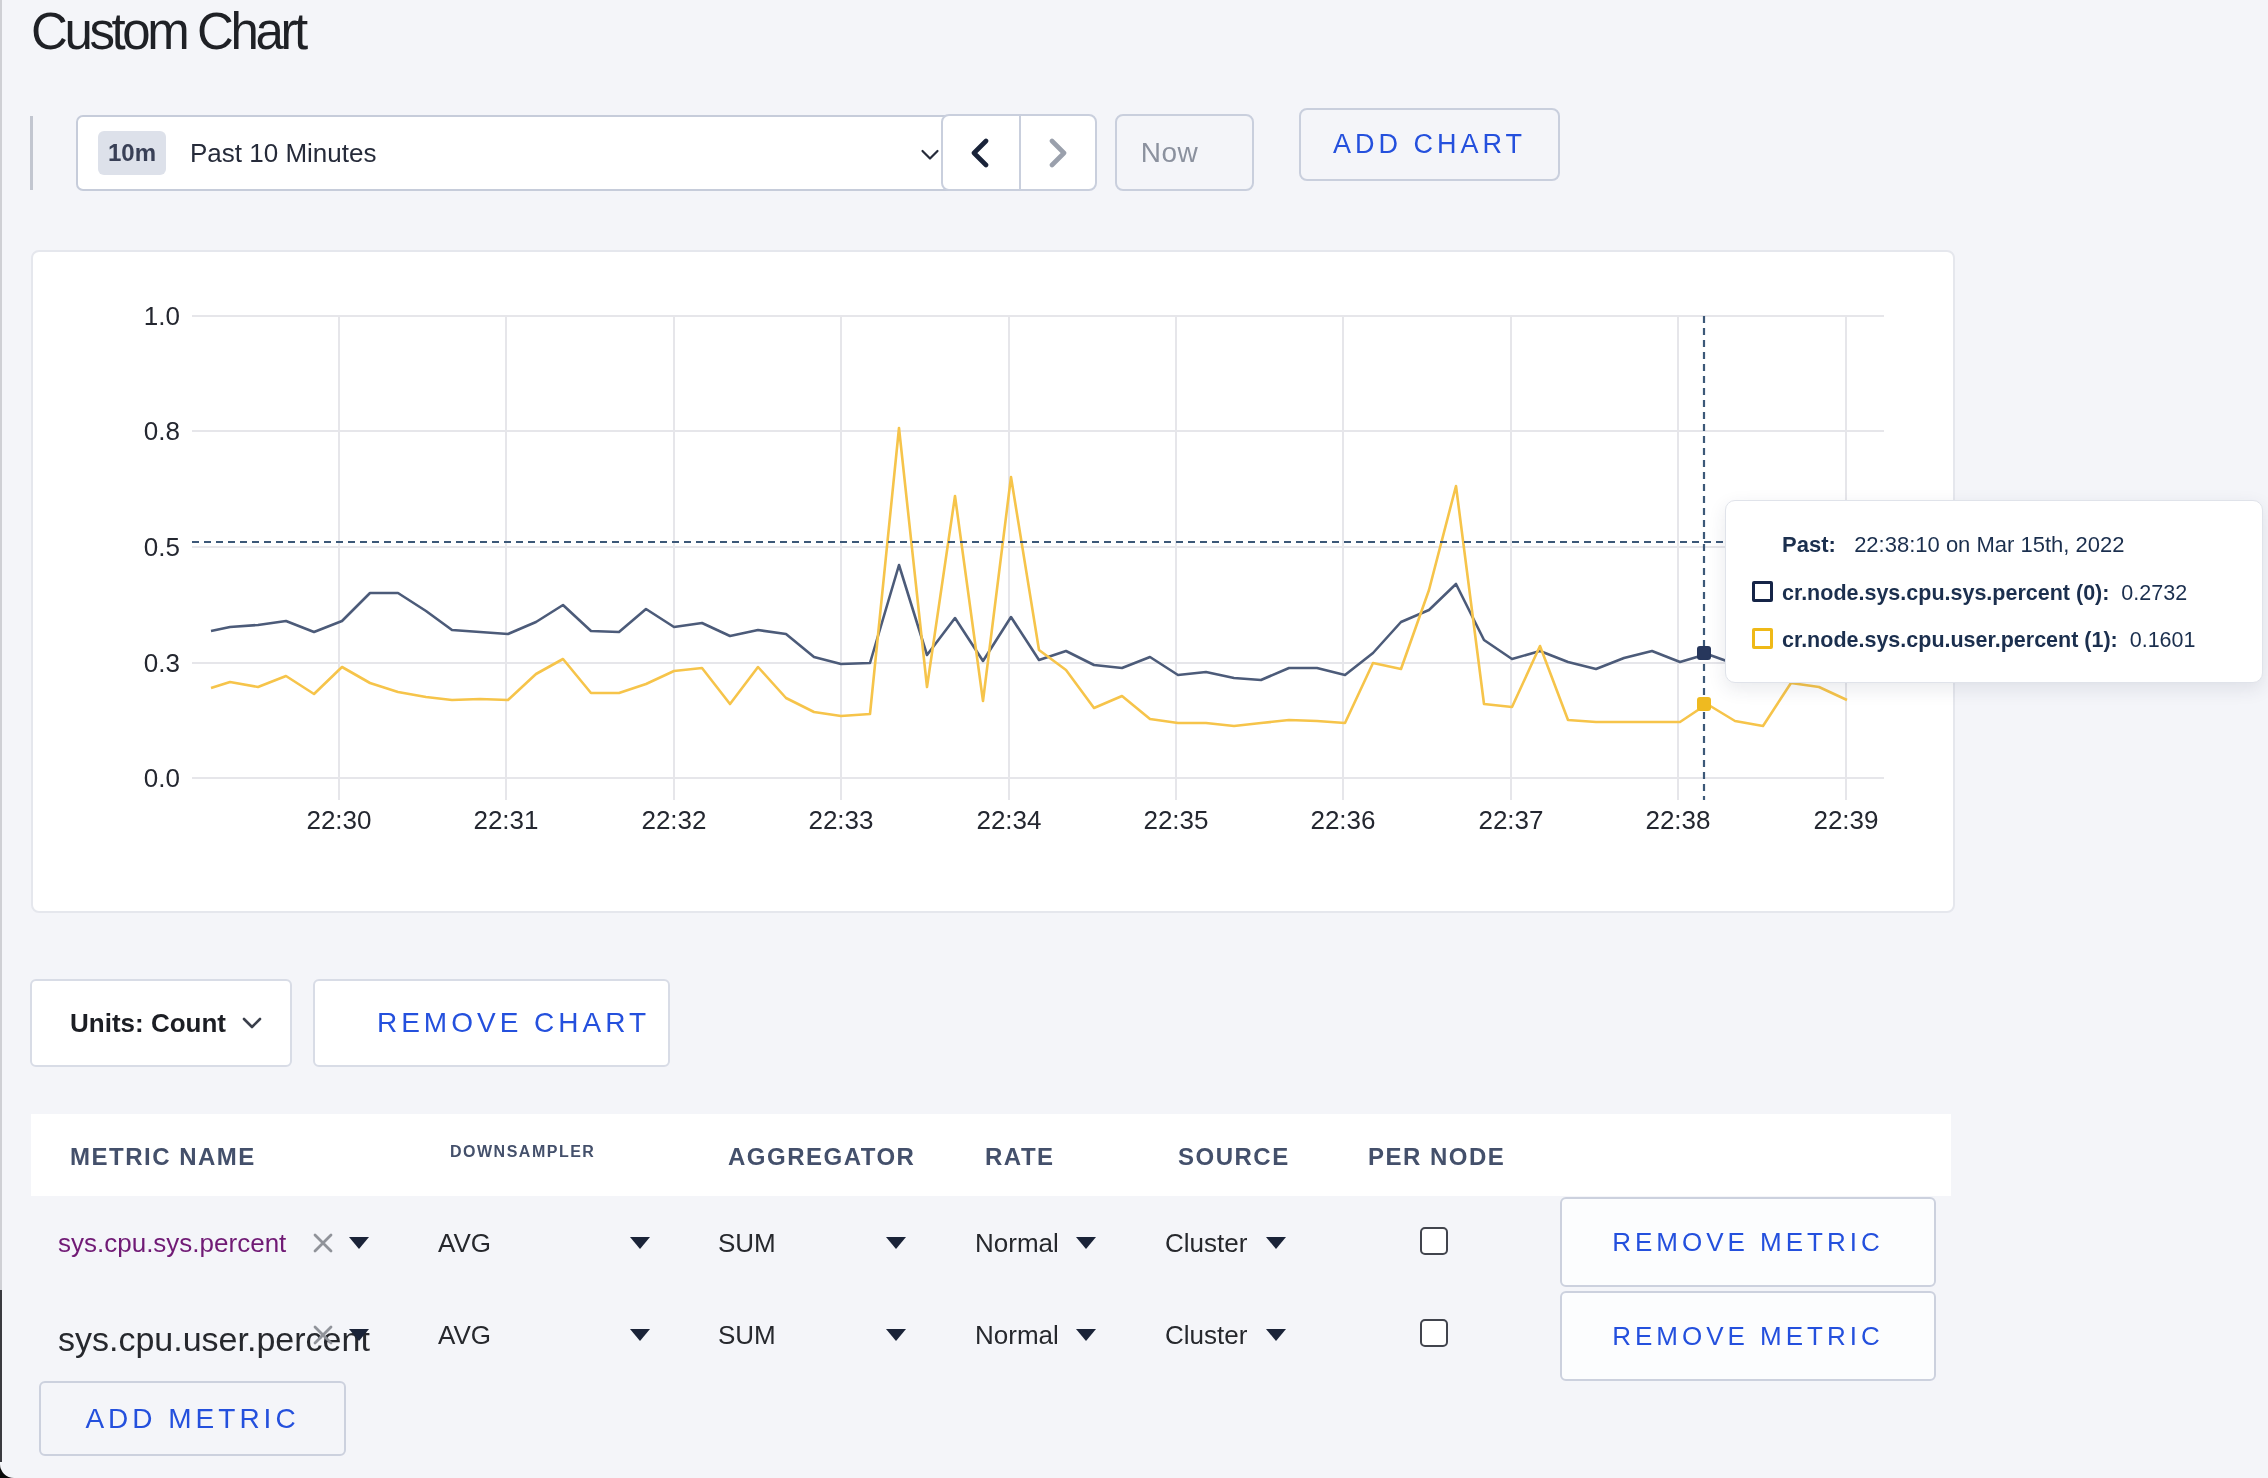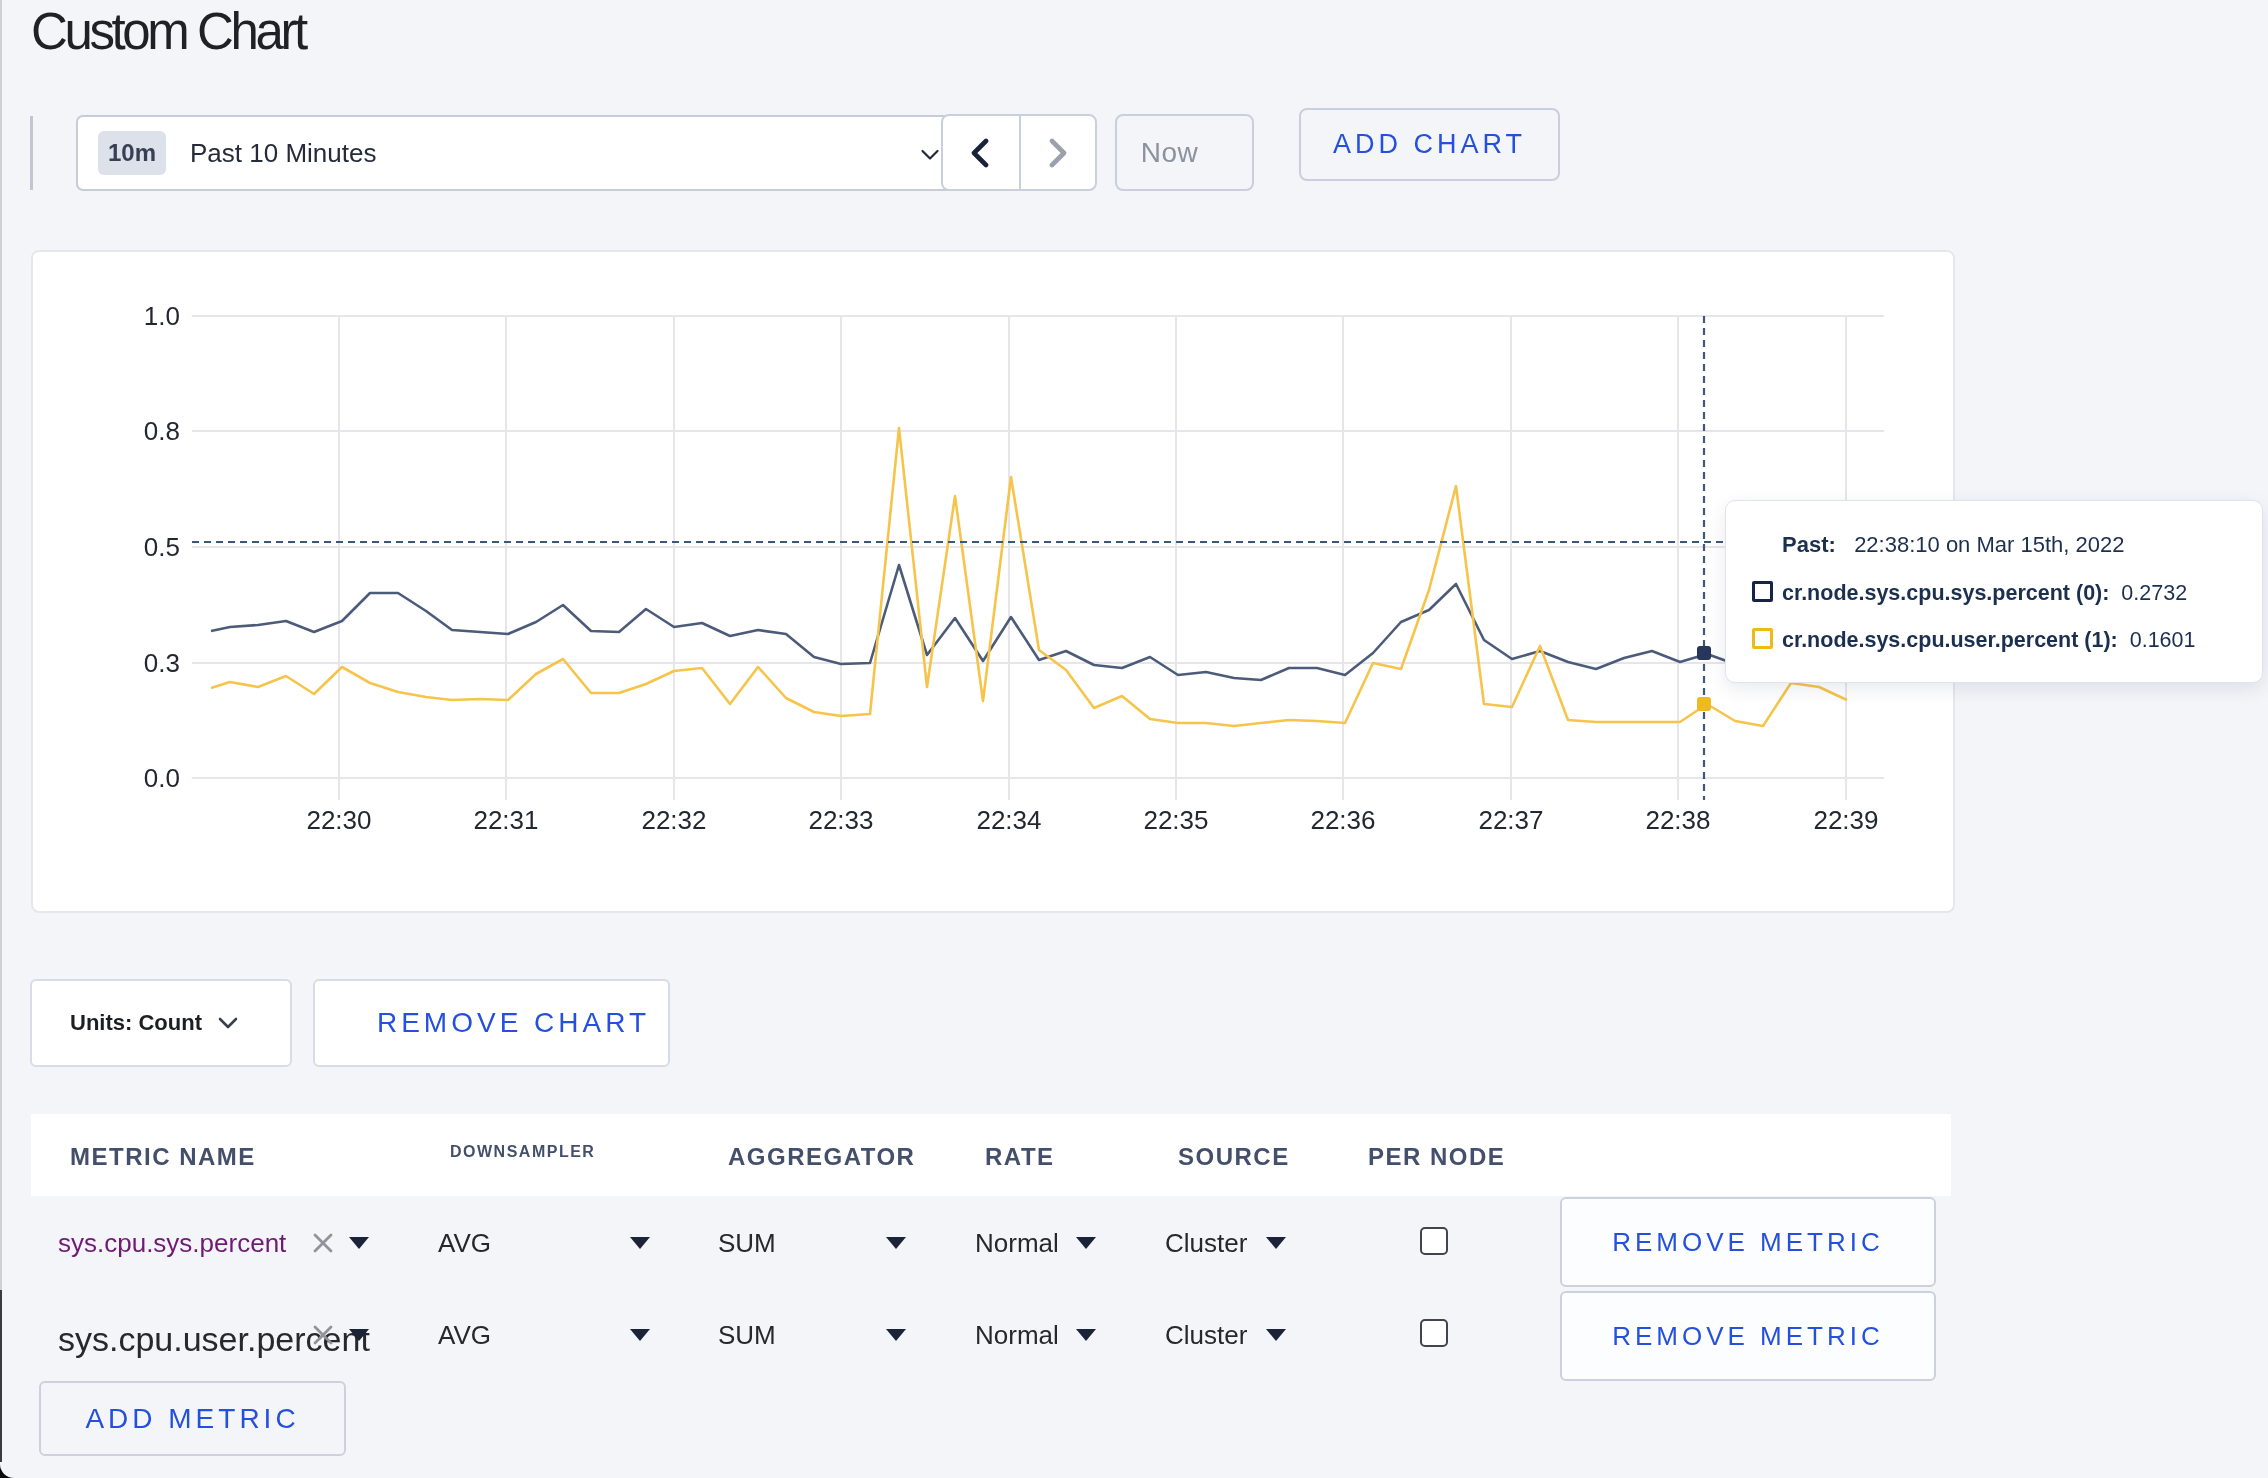--- a/index.html
+++ b/index.html
@@ -111,21 +111,21 @@
 
 <div class="abs" style="left:1725px; top:500px; width:538px; height:183px; background:#fff; border:1px solid #e0e3ea; border-radius:10px; box-shadow:0 6px 18px rgba(40,50,80,0.10); color:#1b2f4e;">
   <div class="abs" style="left:56px; top:31px; font-size:22px;"><b>Past:</b>&nbsp;&nbsp; 22:38:10 on Mar 15th, 2022</div>
   <div class="abs" style="left:26px; top:80px; width:21px; height:21px; border:3.5px solid #152447; border-radius:2px;"></div>
   <div class="abs" style="left:56px; top:80px; font-size:21.5px; font-weight:700;">cr.node.sys.cpu.sys.percent (0): <span style="font-weight:400;">&nbsp;0.2732</span></div>
   <div class="abs" style="left:26px; top:127px; width:21px; height:21px; border:3.5px solid #efb917; border-radius:2px;"></div>
   <div class="abs" style="left:56px; top:127px; font-size:21.5px; font-weight:700;">cr.node.sys.cpu.user.percent (1): <span style="font-weight:400;">&nbsp;0.1601</span></div>
 </div>
 
 <div class="abs" style="left:30px; top:979px; width:262px; height:88px; background:#fff; border:2px solid #d8dce6; border-radius:6px; display:flex; align-items:center;">
-  <span style="margin-left:38px; font-size:22px; font-weight:700; color:#1c1e24;">Units: Count</span>
+  <span style="margin-left:38px; font-size:26px; font-weight:700; color:#1c1e24;">Units: Count</span>
   <svg style="margin-left:16px;" width="20" height="14" viewBox="0 0 20 14">
       <polyline points="2,3 10,11 18,3" fill="none" stroke="#3a3f4b" stroke-width="2.6" stroke-linecap="round" stroke-linejoin="round"></polyline>
     </svg>
 </div>
 <div class="btn" style="left:313px; top:979px; width:357px; height:88px; background:#fff; border-color:#d8dce6; border-radius:6px; font-size:28px;padding-left:44px;">REMOVE CHART</div>
 
 <div class="abs" style="left:31px; top:1114px; width:1920px; height:82px; background:#fff;"></div>
 <div class="abs" style="top:1143px; left:70px;   font-size:24px; font-weight:700; letter-spacing:1.5px; color:#44506b;">METRIC NAME</div>
 <div class="abs" style="top:1143px; left:450px;  font-size:16px; font-weight:700; letter-spacing:1.5px; color:#44506b;">DOWNSAMPLER</div>
 <div class="abs" style="top:1143px; left:728px;  font-size:24px; font-weight:700; letter-spacing:1.5px; color:#44506b;">AGGREGATOR</div>

